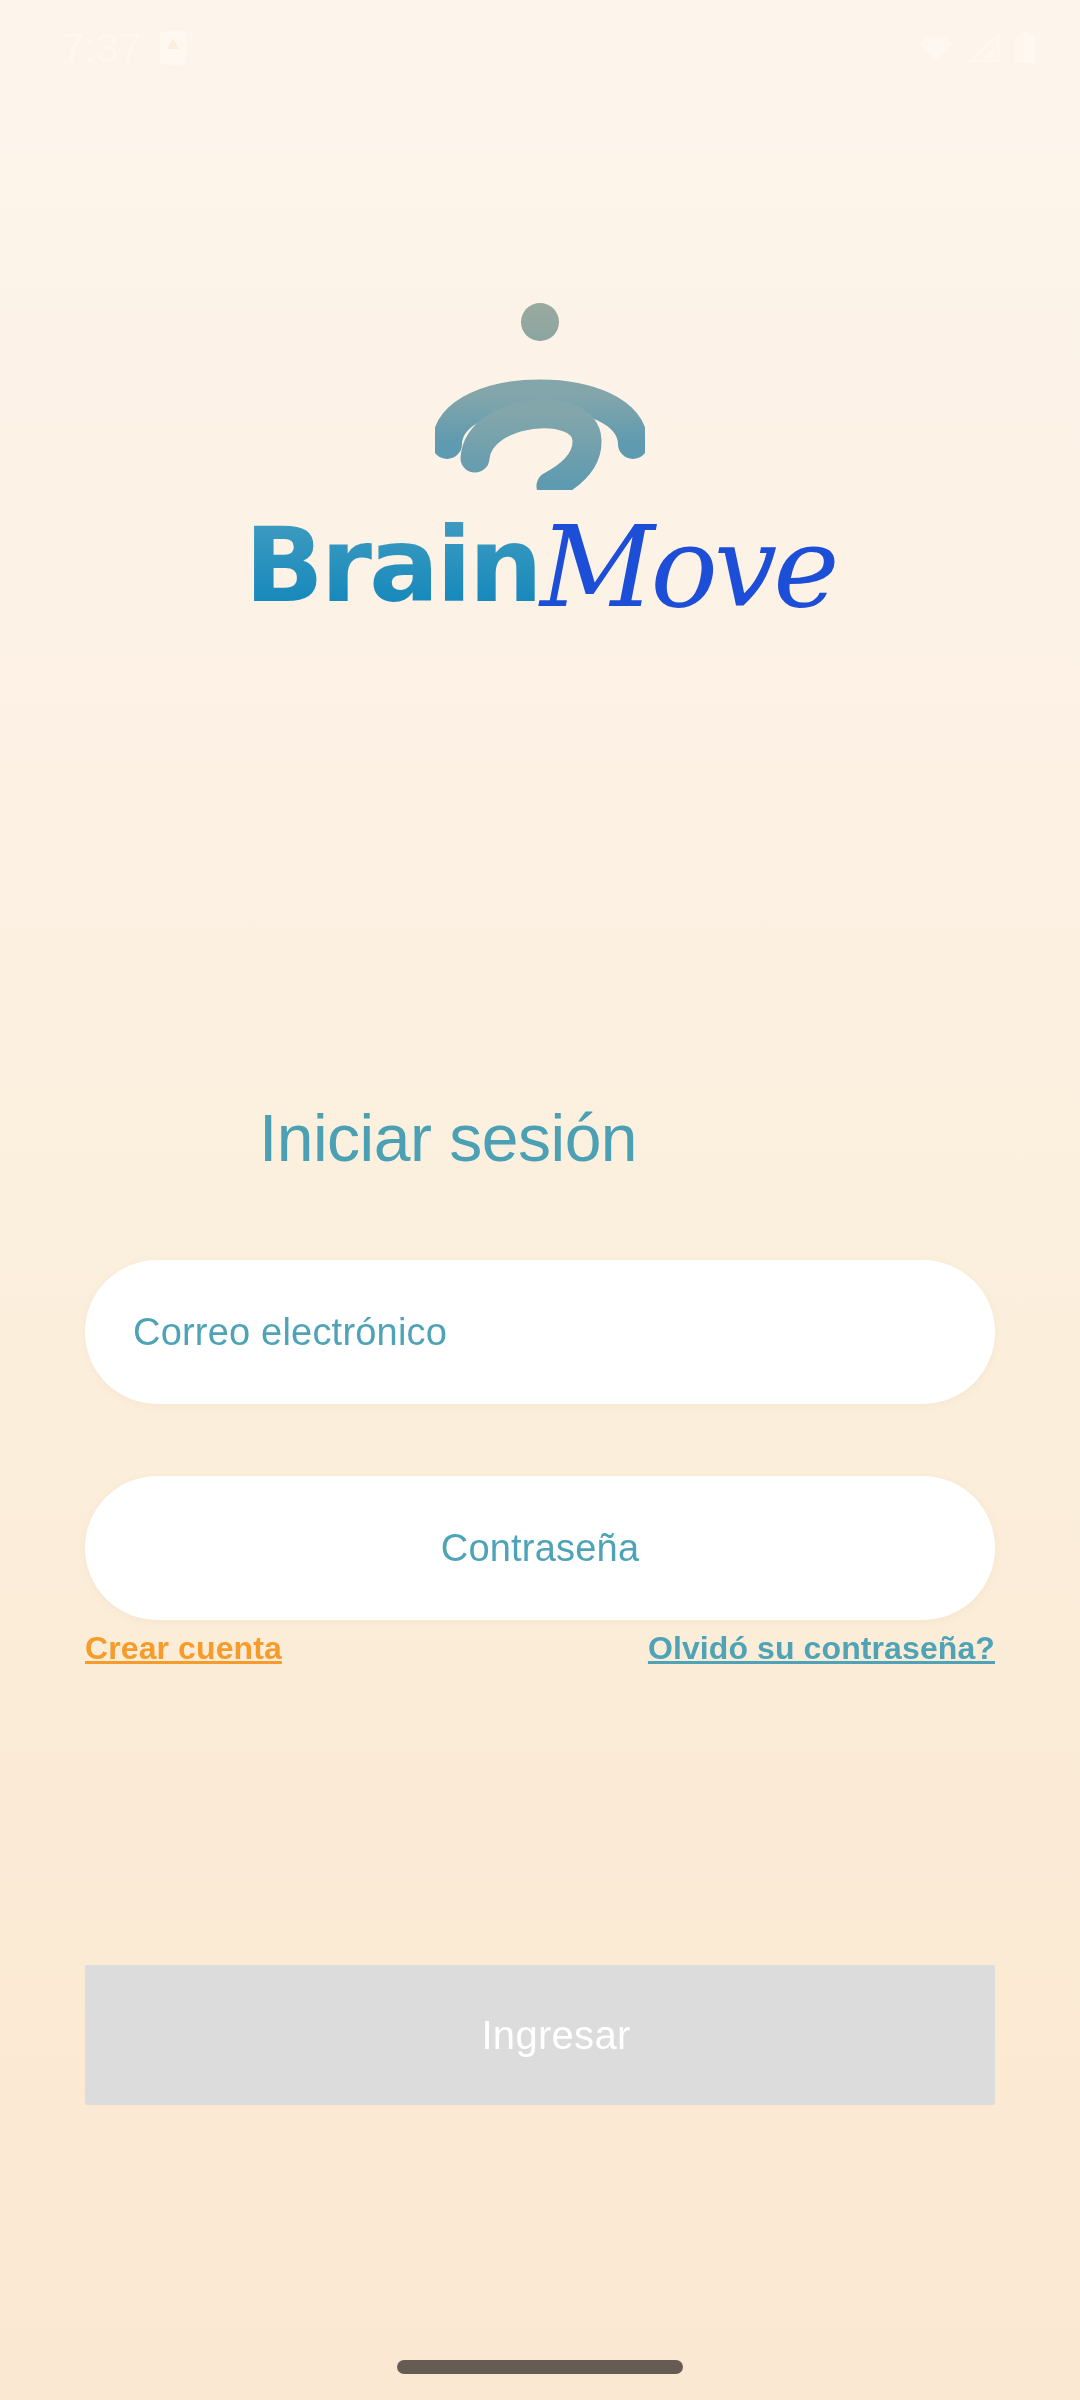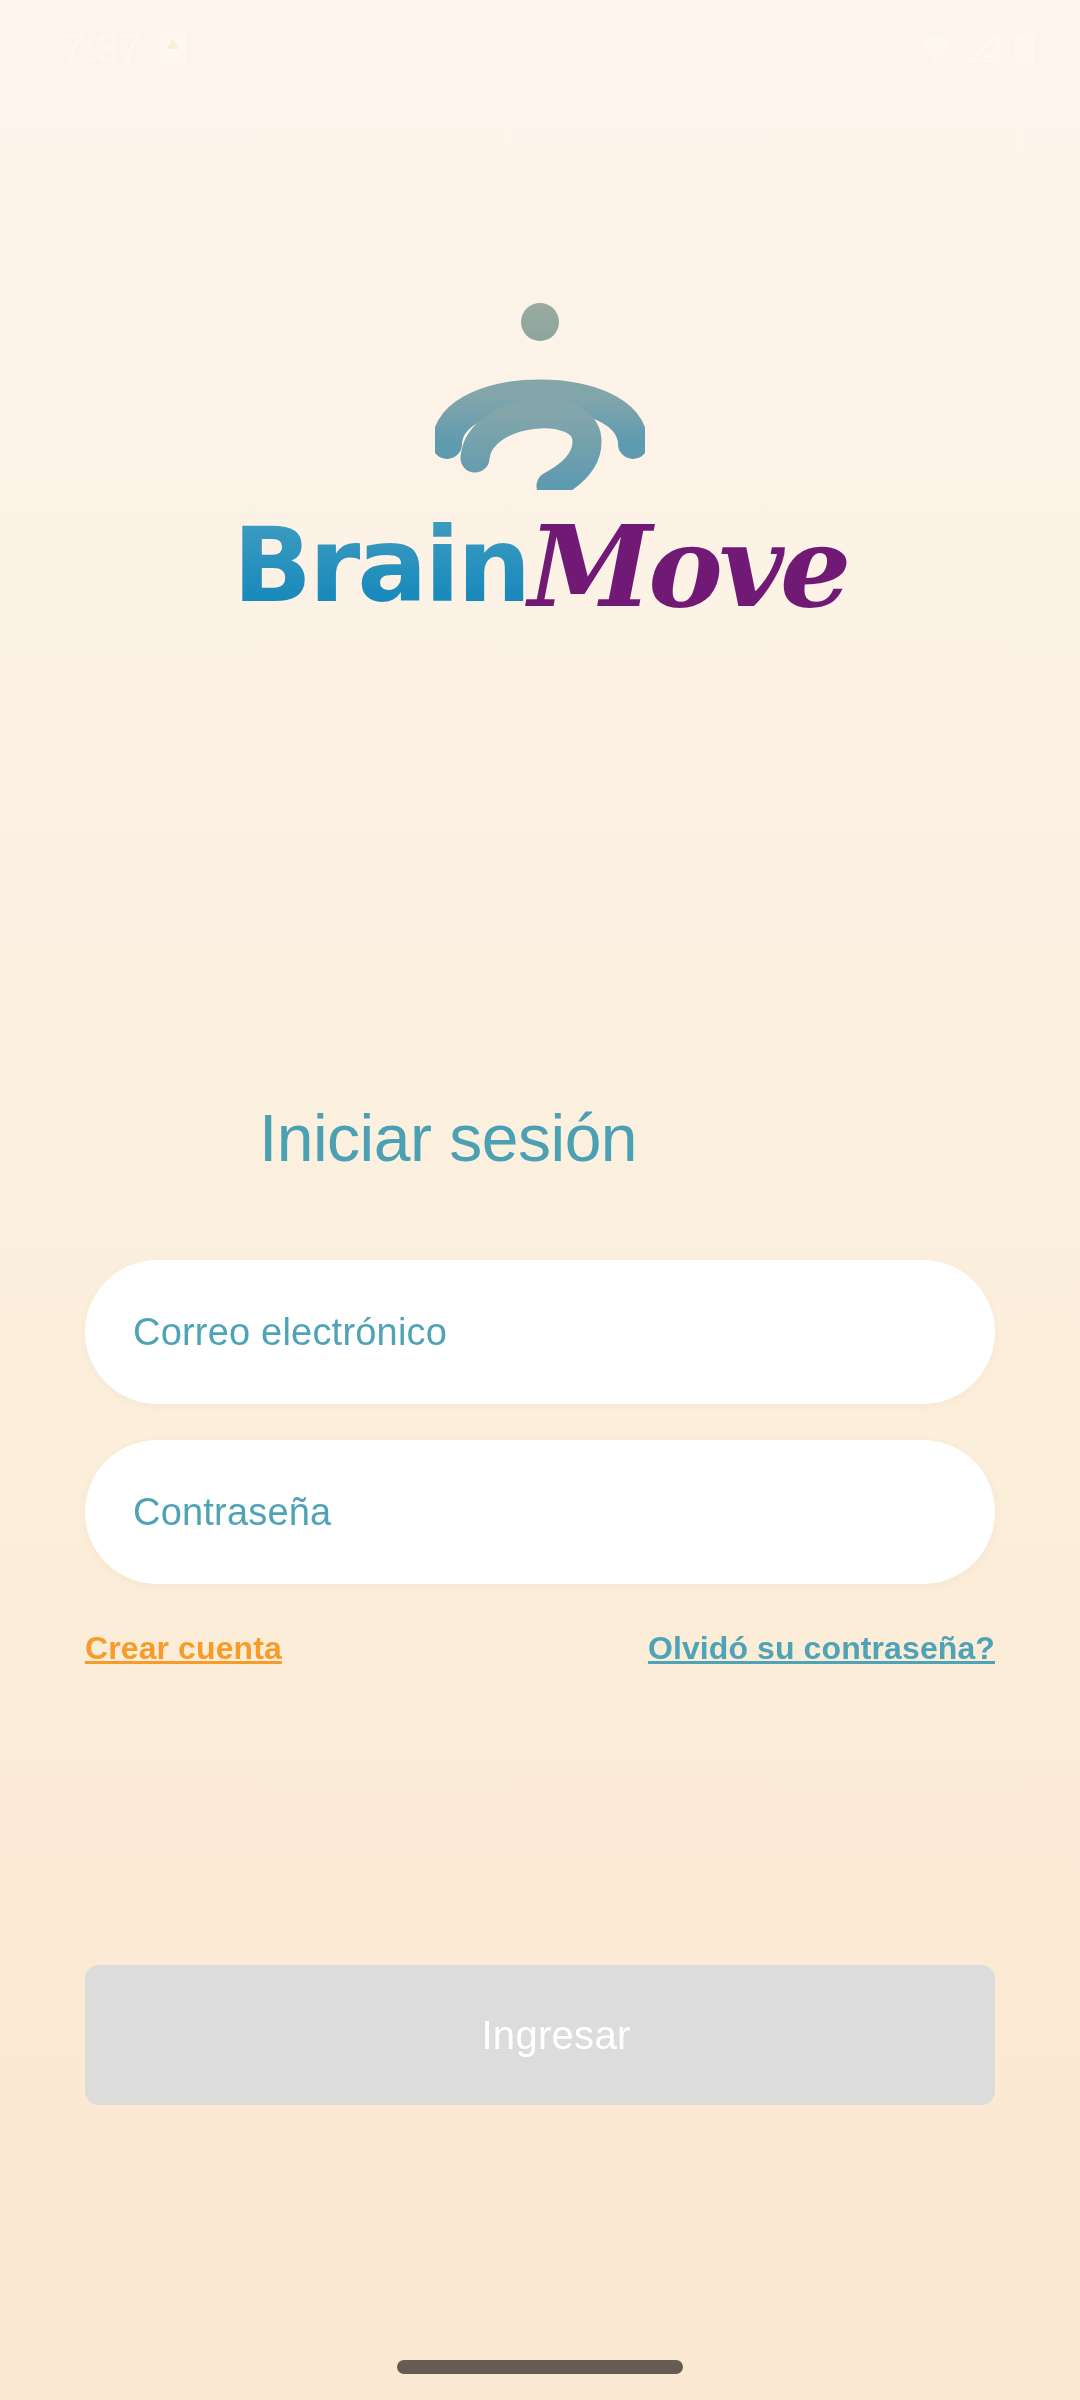--- a/index.html
+++ b/index.html
@@ -79,27 +79,27 @@
     line-height:0.92;
     letter-spacing:-3px;
     color:#1d8cba;
     background:linear-gradient(180deg,#3f9cc0 0%,#1186bb 100%);
     -webkit-background-clip:text;
     background-clip:text;
     -webkit-text-fill-color:transparent;
   }
   .word-move{
     font-family:"DejaVu Serif", serif;
-    font-weight:700;
+    font-weight:400;
     font-style:italic;
     font-size:112px;
     line-height:0.95;
     letter-spacing:-4px;
     margin-top:2px;
-    color:#701a75;
+    color:#1d4ed8;
   }
 
   
   .heading{
     position:absolute;
     top:1100px; left:0;
     width:896px;
     text-align:center;
     font-size:66px;
     font-weight:300;
@@ -113,21 +113,21 @@
     width:910px;
     height:144px;
     background:#ffffff;
     border-radius:72px;
     display:flex;
     align-items:center;
     padding:0 48px;
     box-shadow:0 2px 8px rgba(180,140,100,0.07);
   }
   .field-email{ top:1252px;margin-top:8px; }
-  .field-password{ top:1440px; }
+  .field-password{ top:1476px;justify-content:center; }
   .field-text{
     font-size:38px;
     font-weight:400;
     color:#4fa3b6;
     letter-spacing:0.2px;
   }
 
   .links-row{
     position:absolute;
     top:1630px; left:85px;
@@ -149,21 +149,21 @@
     letter-spacing:0.1px;
   }
 
   .submit-btn{
     position:absolute;
     top:1965px; left:85px;
     width:910px;
     height:140px;
     background:#dcdcdd;
     border:none;
-    border-radius:14px;
+    border-radius:2px;
     color:#ffffff;
     font-family:"Liberation Sans", sans-serif;
     font-size:40px;
     font-weight:400;
     letter-spacing:0.3px;
     cursor:default;
     padding-left:32px;
   }
 
   

